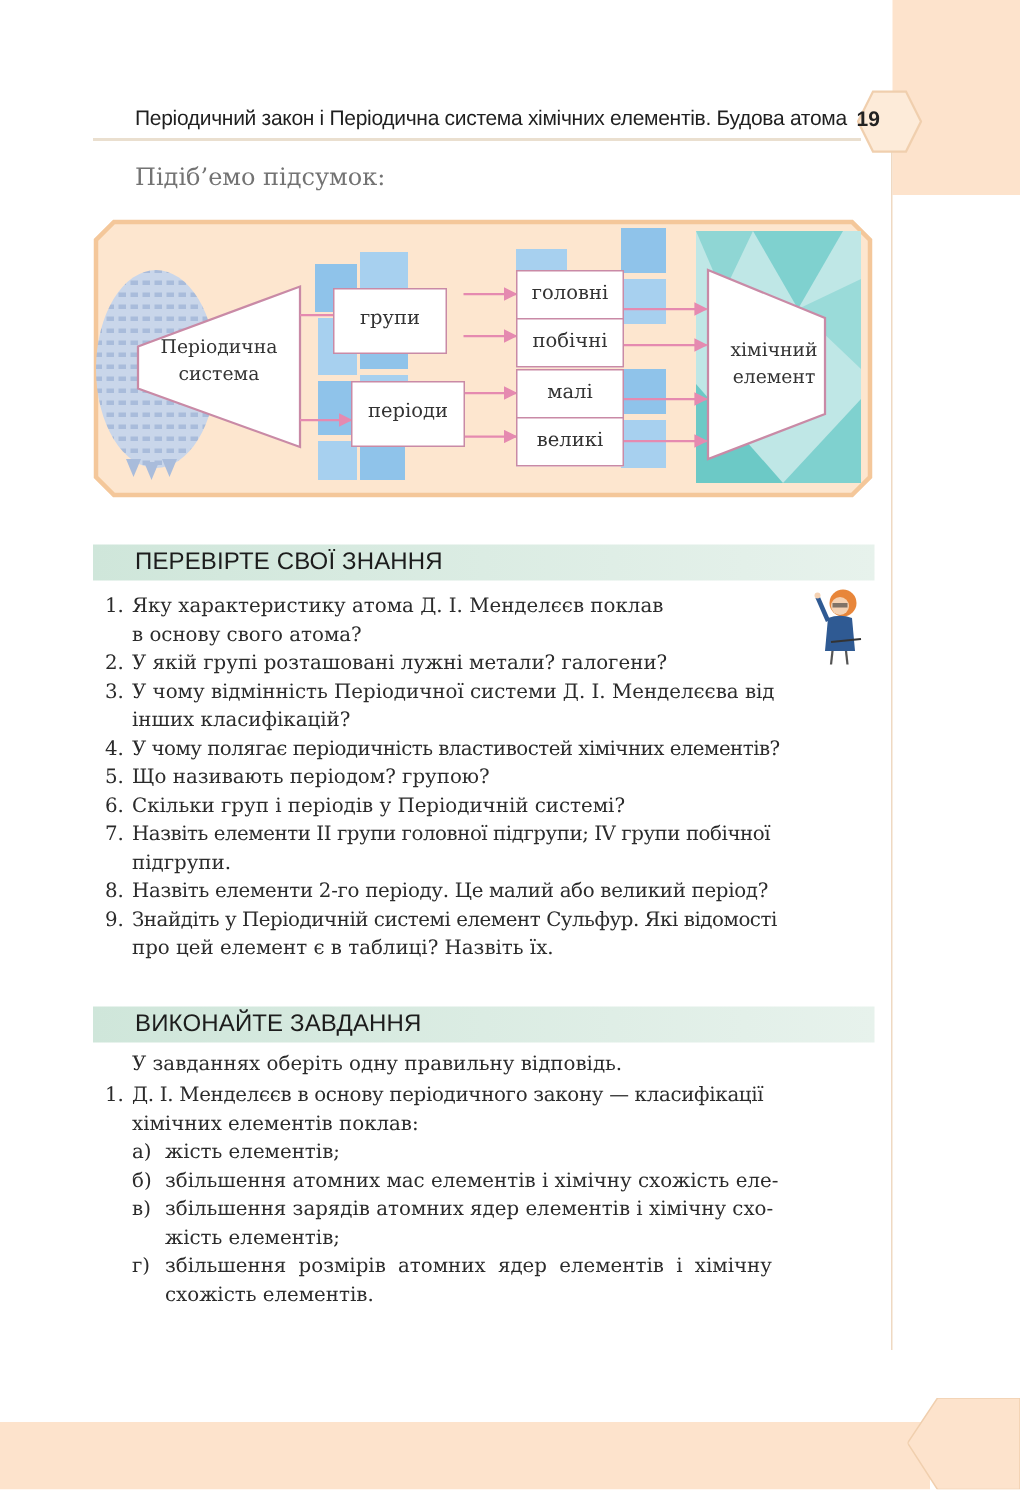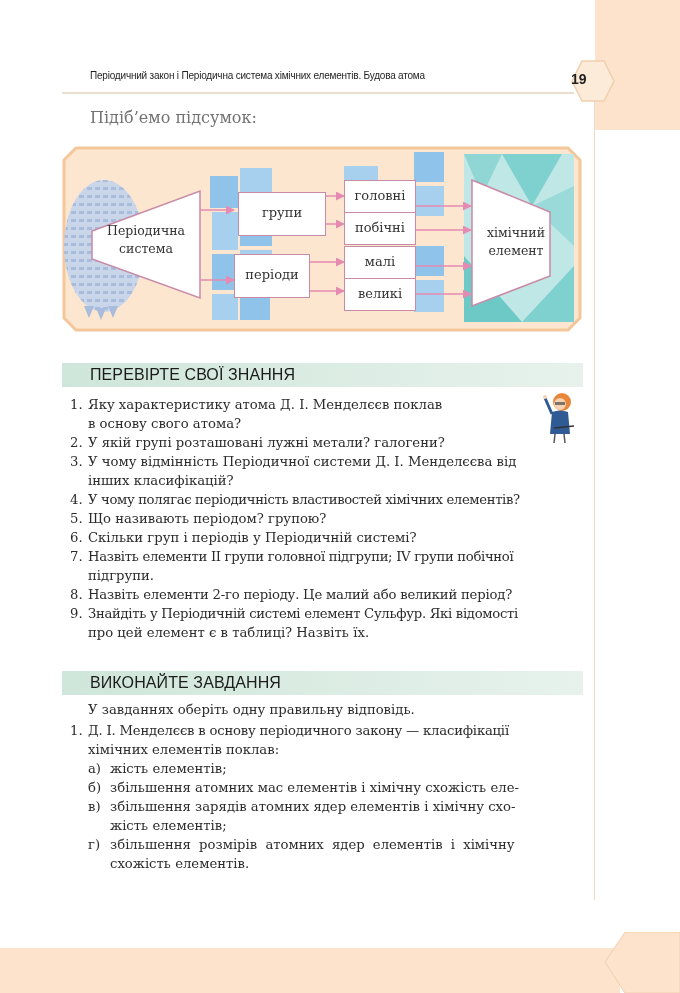--- a/index.html
+++ b/index.html
@@ -3,21 +3,21 @@
   <meta charset="utf-8">
   <style>
     * { box-sizing: border-box; margin: 0; padding: 0; }
     html, body { width: 680px; height: 993px; background: #ffffff; overflow: hidden; }
     body { position: relative; font-family: "DejaVu Serif", serif; color: #2b2b2b; }
 
     .corner-tab { position: absolute; left: 595px; top: 0; width: 85px; height: 130px; background: #fde3cc; }
     .page-vline { position: absolute; left: 594px; top: 100px; width: 1px; height: 800px; background: #efd9c2; }
 
     .running-head { position: absolute; left: 62px; top: 68px; width: 512px; height: 24px;
-      font-family: "Liberation Sans", sans-serif; font-size: 10px; color: #1f1f1f; letter-spacing: -0.2px;
+      font-family: "Liberation Sans", sans-serif; font-size: 14px; color: #1f1f1f; letter-spacing: -0.2px;
       white-space: nowrap; padding-left: 28px; padding-top: 2px; }
     .running-head-line { position: absolute; left: 62px; top: 92px; width: 512px; height: 2px; background: #eadfcf; }
     .page-num-hex { position: absolute; left: 571px; top: 60px; width: 44px; height: 42px; }
     .page-num-hex svg { position: absolute; left: 0; top: 0; }
     .page-num { position: absolute; left: 0; top: 11px; width: 44px; text-align: left;
       font-family: "Liberation Sans", sans-serif; font-weight: bold; font-size: 14px; color: #222; }
 
     .summary-title { position: absolute; left: 90px; top: 108px; font-size: 16px; color: #737373; }
 
     .diagram { position: absolute; left: 62px; top: 146px; width: 520px; height: 186px; }
@@ -130,21 +130,21 @@
     <line x1="352" y1="84" x2="409" y2="84" stroke="#e58ab0" stroke-width="1.5" marker-end="url(#arr)"></line>
     <line x1="352" y1="120" x2="409" y2="120" stroke="#e58ab0" stroke-width="1.5" marker-end="url(#arr)"></line>
     <line x1="352" y1="148" x2="409" y2="148" stroke="#e58ab0" stroke-width="1.5" marker-end="url(#arr)"></line>
   </svg>
 
   <div class="dlabel" style="left:30px; top:76px; width:108px;">
     <div>Періодична</div>
     <div>система</div>
   </div>
 
-  <div class="dbox" style="left:176px; top:46px; width:88px; height:44px; line-height:40px;">групи</div>
+  <div class="dbox" style="left:160px; top:46px; width:76px; height:44px; line-height:40px;">групи</div>
   <div class="dbox" style="left:172px; top:108px; width:76px; height:44px; line-height:40px;">періоди</div>
 
   <div class="dbox" style="left:282px; top:34px; width:72px; height:33px; line-height:29px;">головні</div>
   <div class="dbox" style="left:282px; top:66px; width:72px; height:33px; line-height:29px;">побічні</div>
   <div class="dbox" style="left:282px; top:100px; width:72px; height:33px; line-height:29px;">малі</div>
   <div class="dbox" style="left:282px; top:132px; width:72px; height:33px; line-height:29px;">великі</div>
 
   <div class="dlabel" style="left:412px; top:78px; width:84px;">
     <div>хімічний</div>
     <div>елемент</div>

